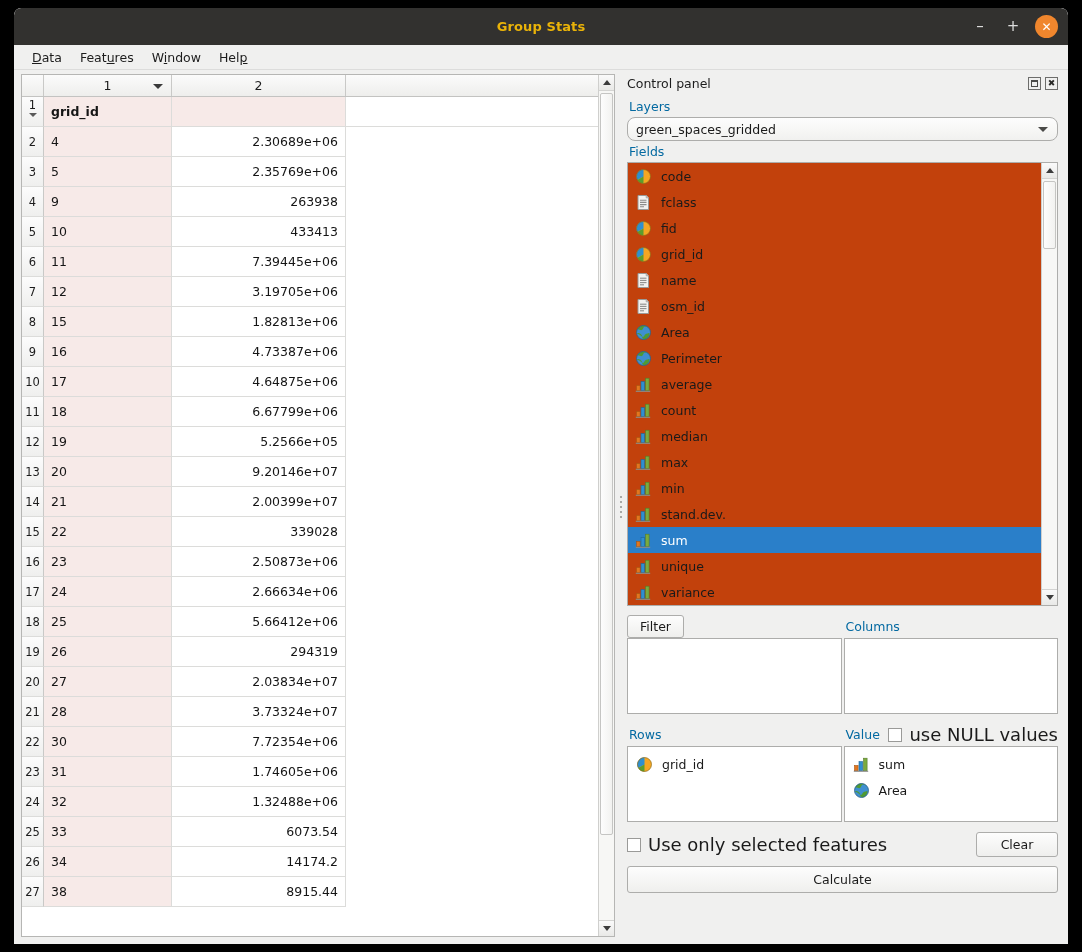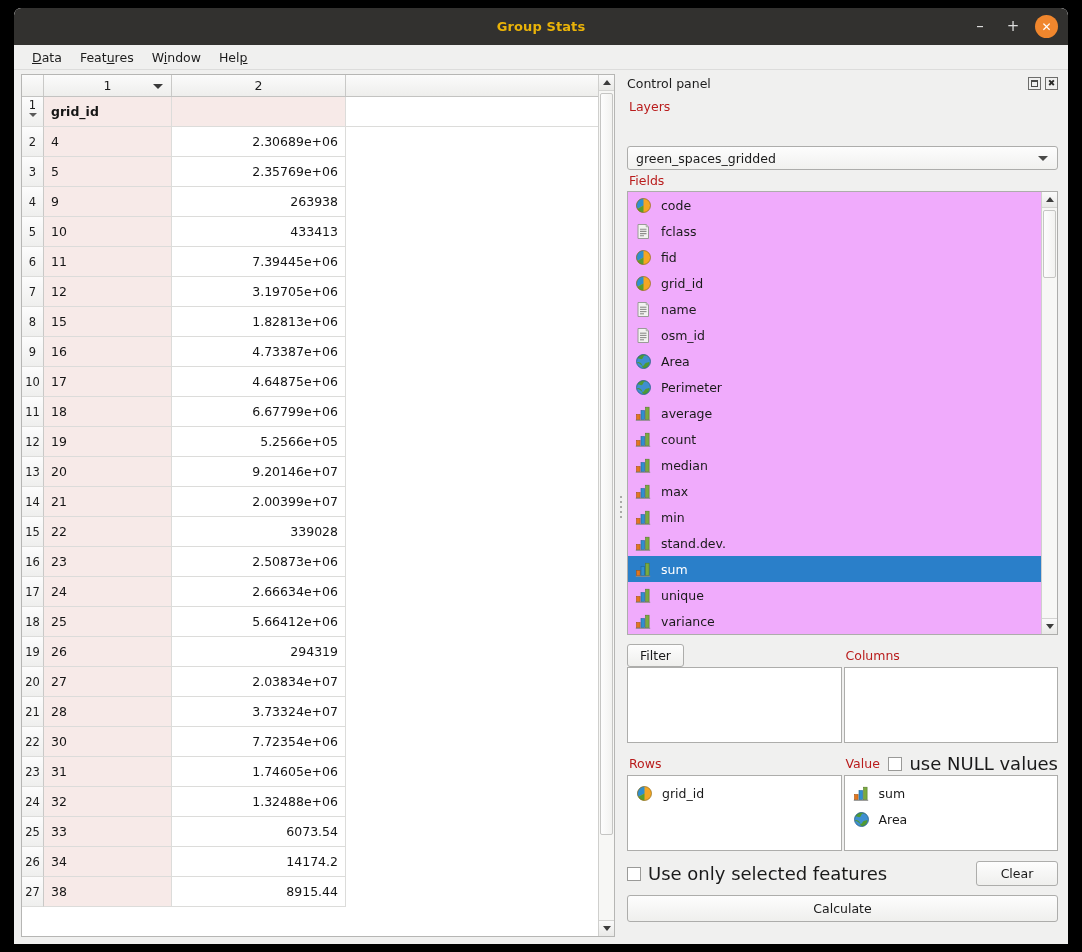--- a/index.html
+++ b/index.html
@@ -242,50 +242,49 @@
     display: flex; align-items: center; justify-content: center;
     font-size: 9px; line-height: 1; color: #2a2a28;
     cursor: default;
   }
   .dock-btn .inner-sq {
     width: 7px; height: 7px; border: 1px solid #4a4a48;
     border-top-width: 2px;
   }
 
   .field-label {
-    font-size: 12.5px; color: #b91c1c;
+    font-size: 12.5px; color: #0369a1;
     margin: 3px 0 3px 2px;
   }
 
   
   .combo {
     height: 24px;
     background: linear-gradient(#fdfdfd, #f1f1ef);
     border: 1px solid #adadab;
-    border-radius: 3px;
+    border-radius: 8px;
     display: flex; align-items: center;
     padding: 0 8px;
     font-size: 12.5px;
     position: relative;
     cursor: default;
-    margin-top: 29px;
   }
   .combo .caret {
     position: absolute; right: 9px; top: 50%; margin-top: -2px;
     width: 0; height: 0;
     border-left: 5px solid transparent;
     border-right: 5px solid transparent;
     border-top: 5px solid #4a4a48;
   }
 
   
   #fields-box {
     height: 444px; flex: 0 0 444px;
     border: 1px solid #adadab;
-    background: #f0abfc;
+    background: #c2410c;
     display: flex;
     overflow: hidden;
   }
   #fields-list {
     flex: 1 1 auto;
     overflow: hidden;
     min-width: 0;
   }
   .f-item {
     height: 26px;

